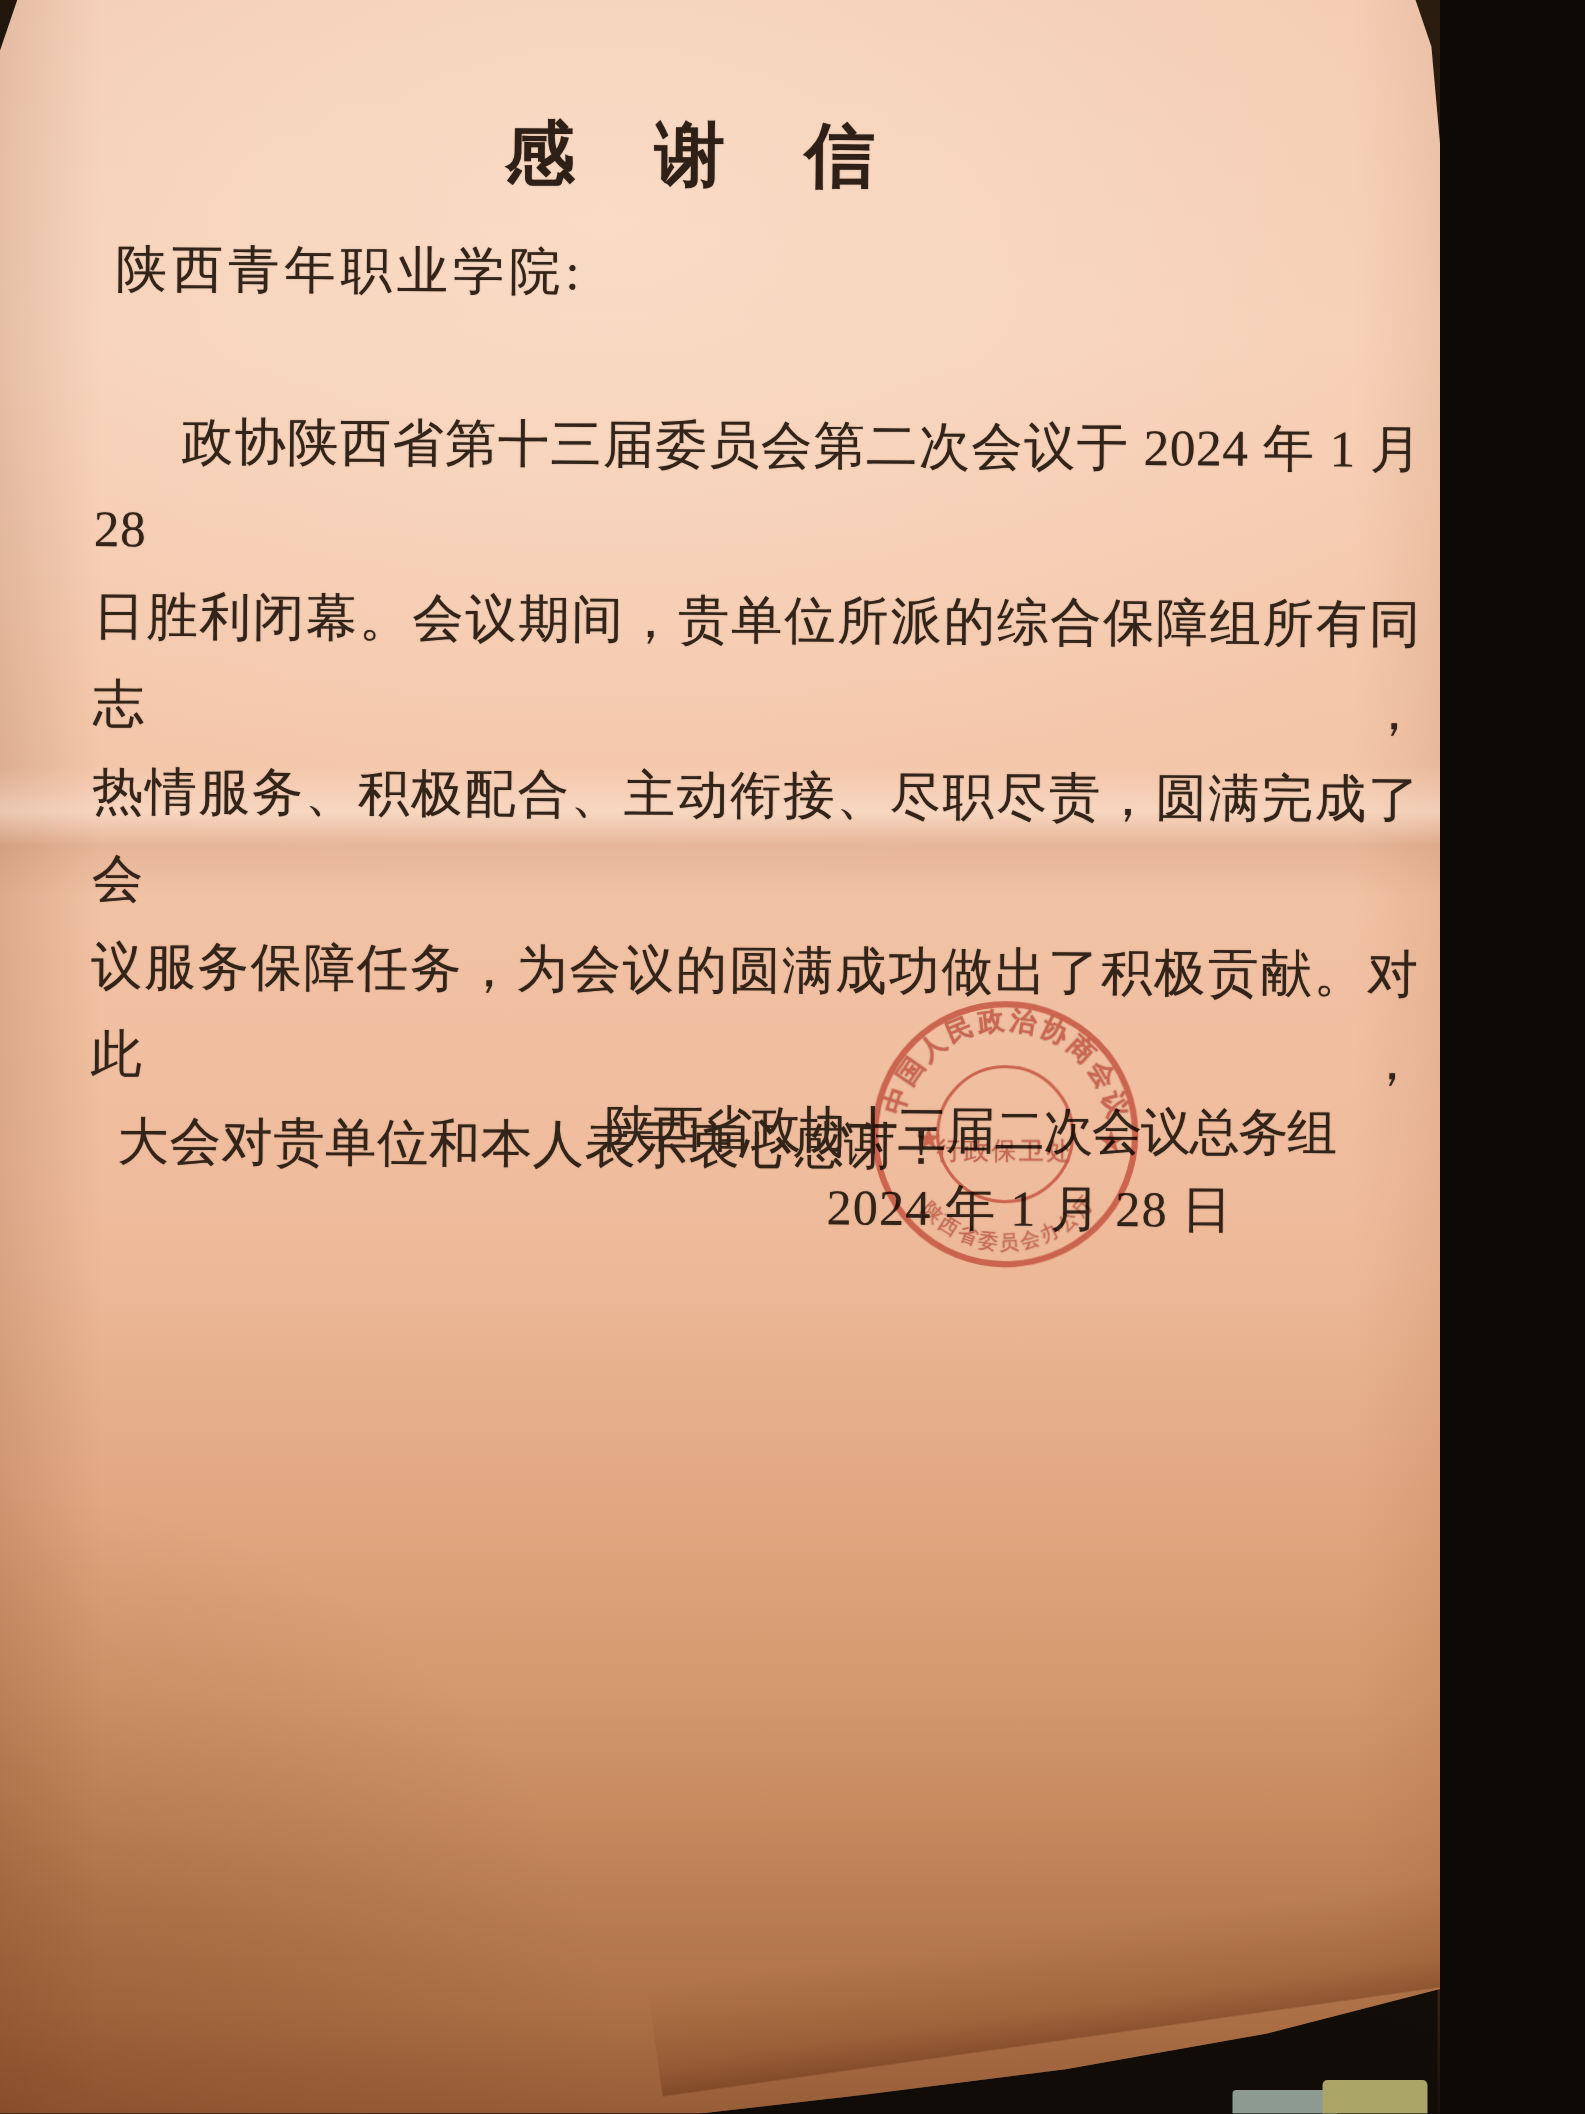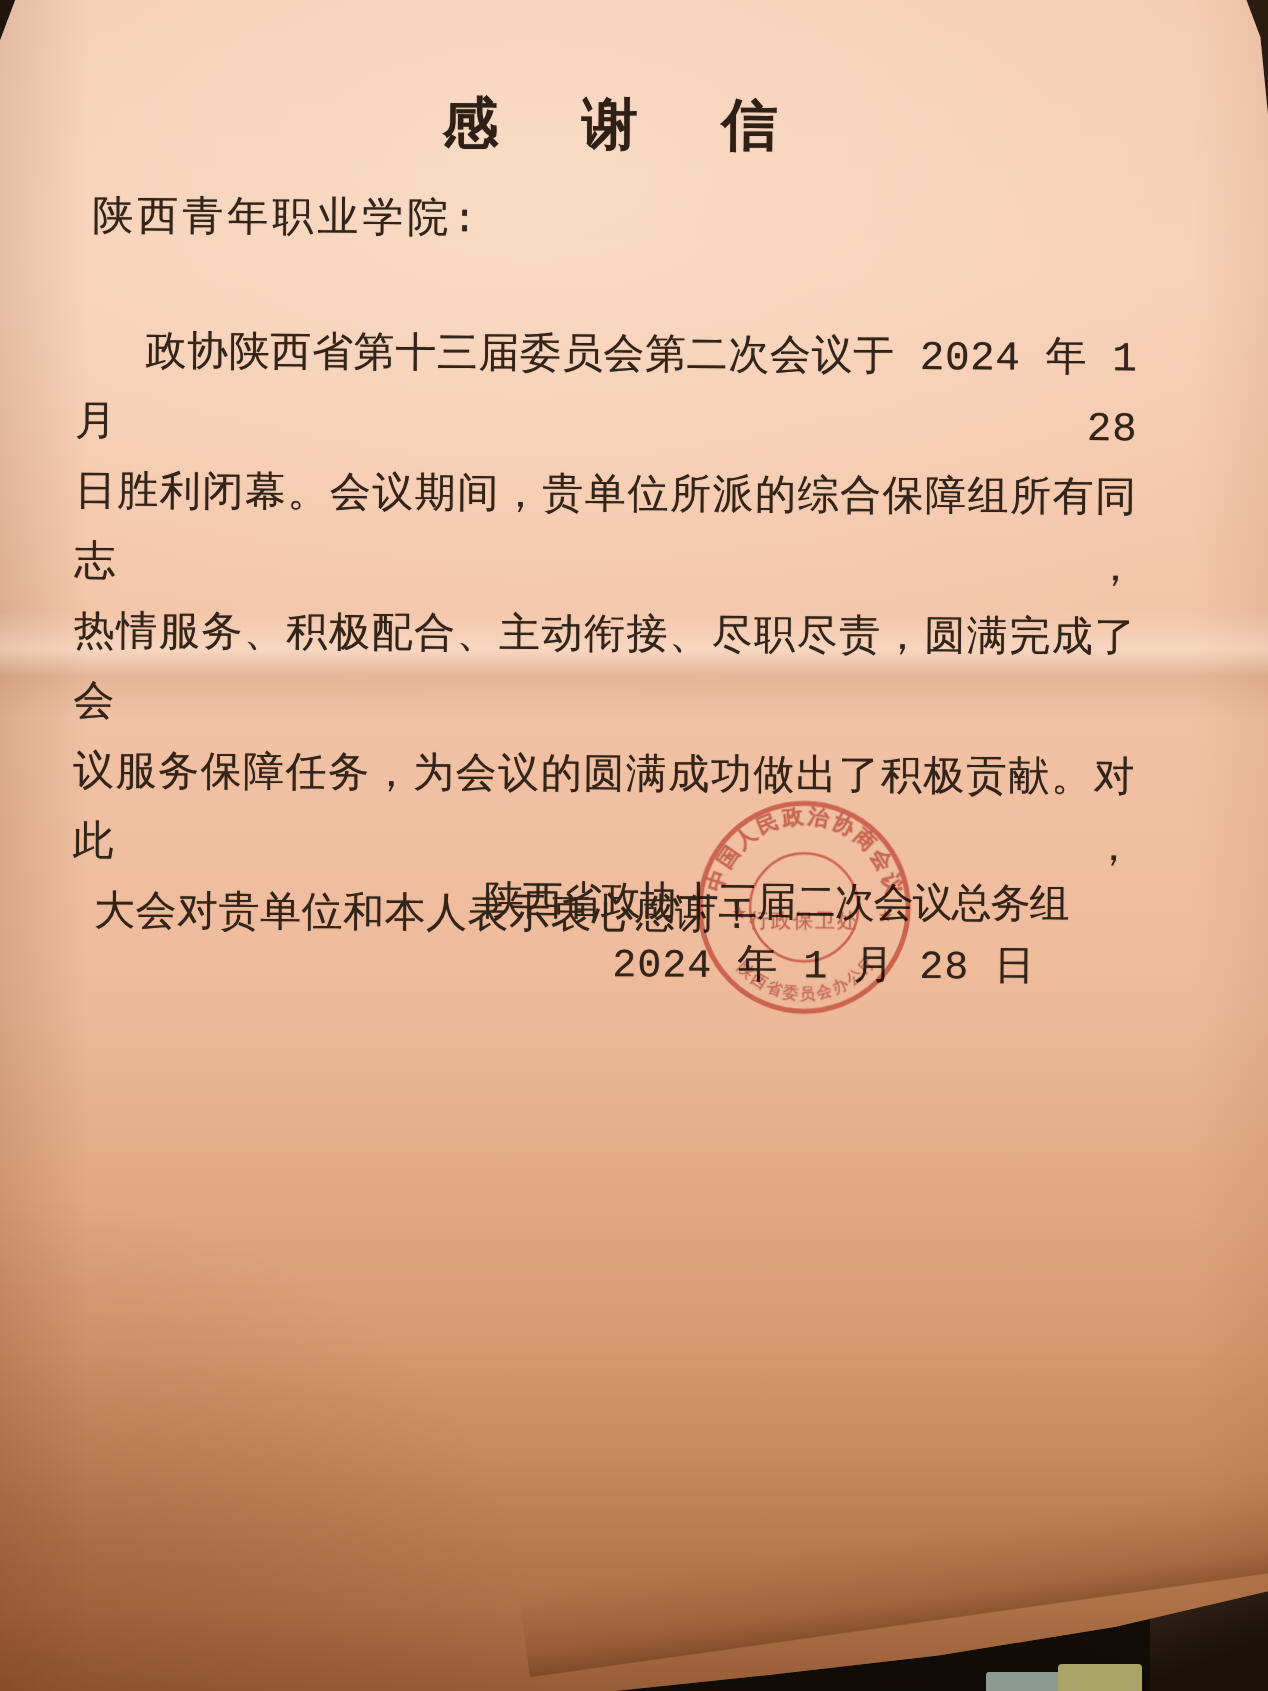--- a/index.html
+++ b/index.html
@@ -1,21 +1,21 @@
 <!DOCTYPE html>
 <html><head>
 <meta charset="utf-8">
 <style>
   html,body{margin:0;padding:0;background:#0d0906;}
   .photo{
     position:relative;
-    width:1268px;height:1691px;
+    width:1152px;height:1691px;
     overflow:hidden;
     background:linear-gradient(200deg,#2b1c10 0%,#1a120a 35%,#0e0a06 100%);
-    font-family:Liberation Mono, monospace;
+    font-family:Liberation Serif, serif;
   }
   
   .patch{position:absolute;}
   .patch-gray{left:986px;top:1672px;width:84px;height:19px;background:#8d9a92;border-radius:3px 3px 0 0;}
   .patch-olive{left:1058px;top:1664px;width:84px;height:27px;background:#aaa567;border-radius:4px 4px 0 0;}
   .patch-brown{left:1150px;top:1560px;width:118px;height:131px;background:linear-gradient(160deg,#6b4a33,#241709 70%);opacity:.5;}
 
   .paper{
     position:absolute;inset:0;
     background:linear-gradient(to bottom,

